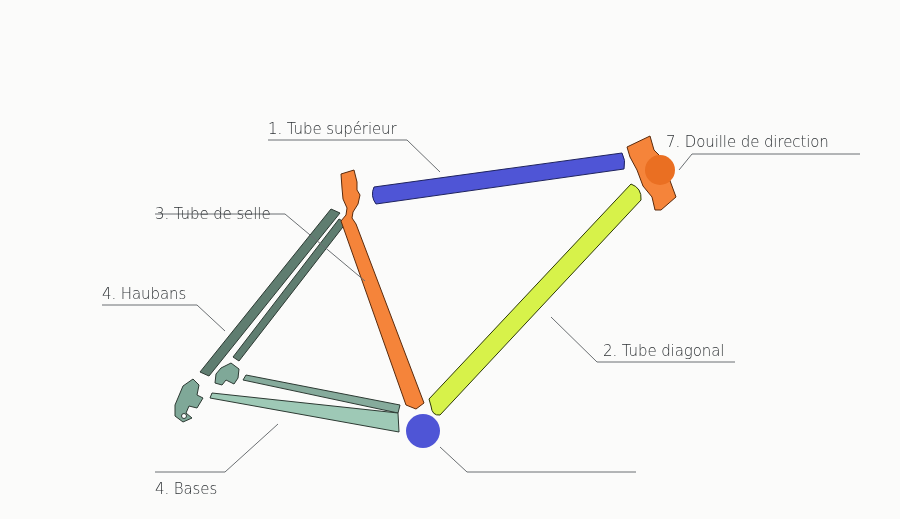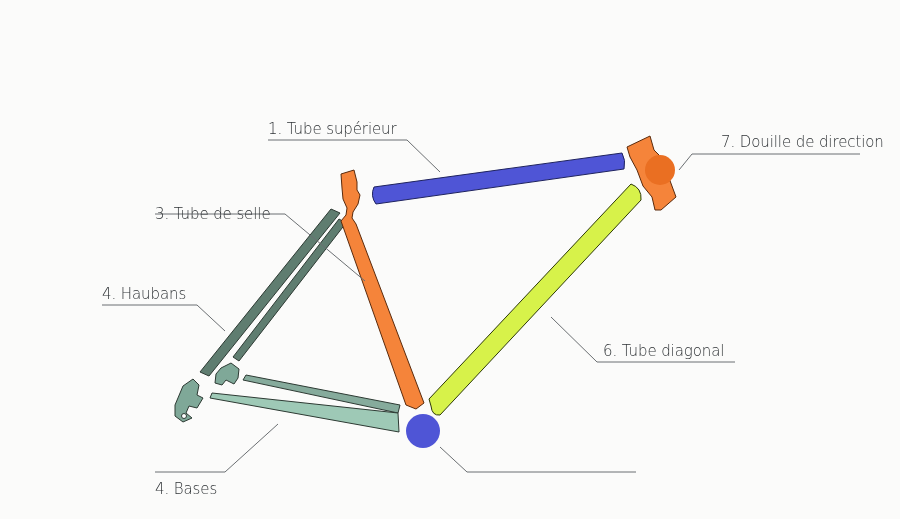--- a/index.html
+++ b/index.html
@@ -69,18 +69,18 @@
       <polyline points="679,170 692,154"></polyline>
       <polyline points="155,214 285,214 365,281"></polyline>
       <polyline points="102,305 197,305 225,331"></polyline>
       <polyline points="155,472 225,472 278,424"></polyline>
       <polyline points="440,447 467,472 636,472"></polyline>
       <polyline points="551,317 597,362 735,362"></polyline>
     </g>
   </svg>
 
   <span class="label" style="left:268px; top:120px;">1. Tube supérieur</span>
-  <span class="label" style="left:603px; top:342px;">6. Tube diagonal</span>
+  <span class="label" style="left:603px; top:342px;">2. Tube diagonal</span>
   <span class="label" style="left:155px; top:193px;margin-top:12px;">3. Tube de selle</span>
   <span class="label" style="left:155px; top:452px;margin-top:28px;">4. Bases</span>
   <span class="label" style="left:102px; top:285px;">4. Haubans</span>
-  <span class="label" style="left:721px; top:133px;">7. Douille de direction</span>
+  <span class="label" style="left:666px; top:133px;">7. Douille de direction</span>
 </div>
 
 </body></html>

